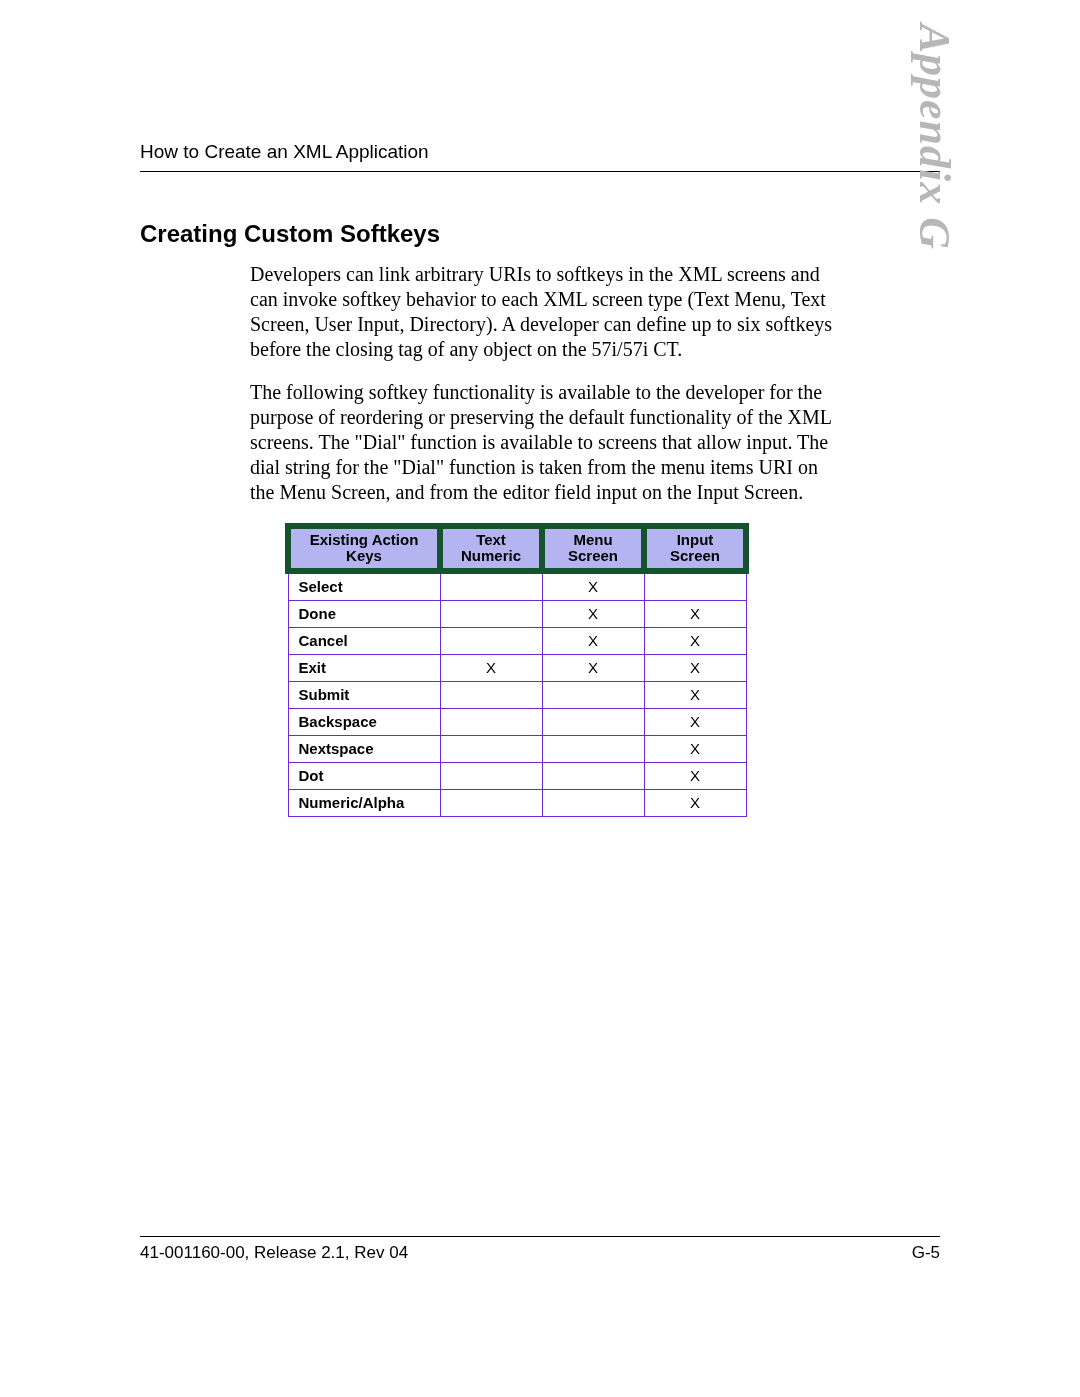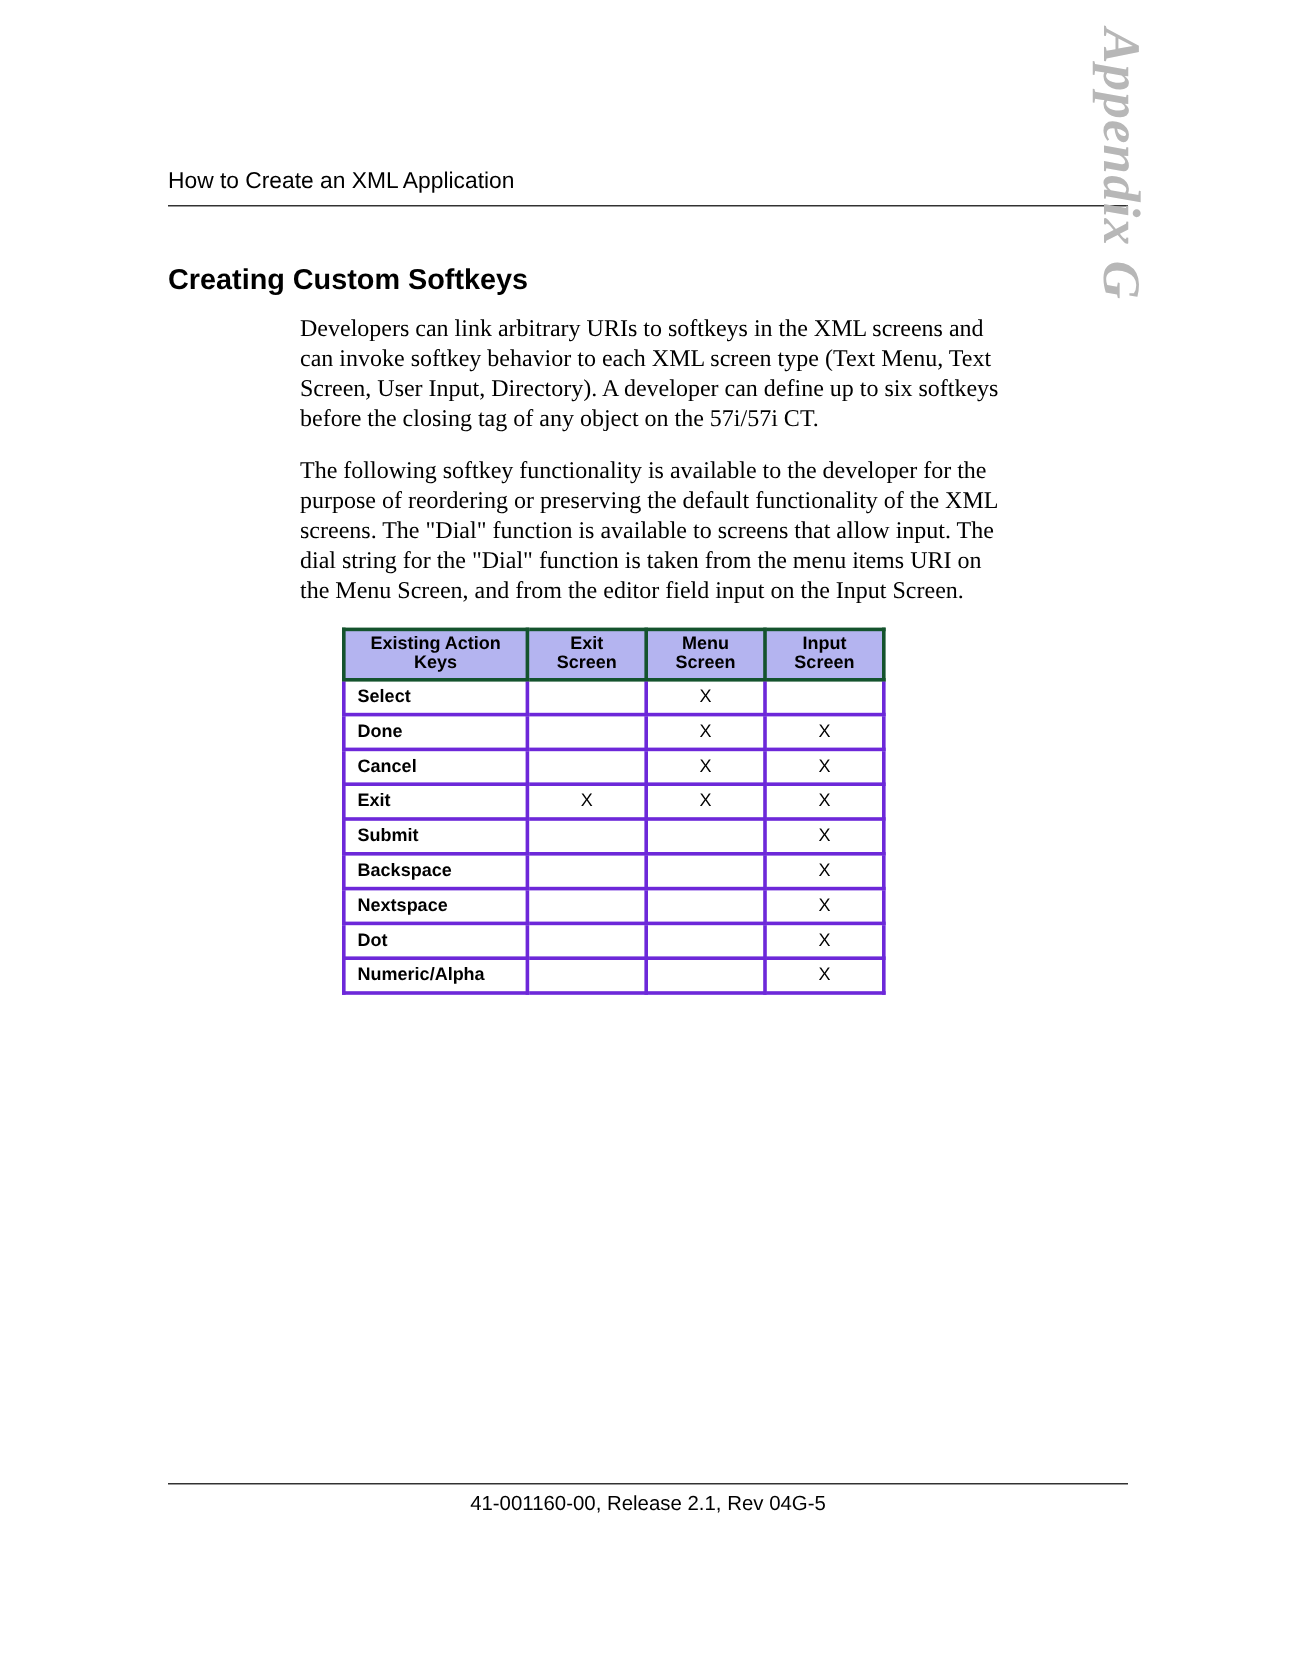--- a/index.html
+++ b/index.html
@@ -67,26 +67,26 @@
   table.softkeys {
     border-collapse: collapse;
     margin-left: 145px;
     font-family: Arial, Helvetica, sans-serif;
     font-size: 15px;
   }
   table.softkeys th {
     background: #b4b4f0;
     font-weight: bold;
     text-align: center;
-    border: 3px solid #14532d;
+    border: 6px solid #14532d;
     padding: 3px 8px;
     line-height: 1.1;
   }
   table.softkeys td {
-    border: 3px solid #6d28d9;
+    border: 1px solid #6d28d9;
     padding: 4px 10px;
     text-align: center;
     height: 18px;
     margin-top: 24px;
   }
   table.softkeys td.rowlabel {
     text-align: left;
     font-weight: bold;
     padding-left: 10px;
     width: 130px;
@@ -99,21 +99,21 @@
     right: 140px;
     bottom: 134px;
   }
   .footer-rule {
     border: none;
     border-top: 1.5px solid #000;
     margin: 0 0 6px 0;
   }
   .footer-row {
     display: flex;
-    justify-content: center;
+    justify-content: space-between;
     font-family: Arial, Helvetica, sans-serif;
     font-size: 17px;
   }
 </style>
 </head>
 <body>
 
 <div class="page">
 
   <div>
@@ -130,21 +130,21 @@
     <p class="body-text">The following softkey functionality is available to the developer for the purpose of reordering or preserving the default functionality of the XML screens.  The "Dial" function is available to screens that allow input.  The dial string for the "Dial" function is taken from the menu items URI on the Menu Screen, and from the editor field input on the Input Screen.</p>
   </div>
 
   <table class="softkeys">
     <thead>
       <tr>
         <th class="col0">
           <span>Existing Action Keys</span>
         </th>
         <th class="colX">
-          <span>Exit Screen</span>
+          <span>Text Numeric</span>
         </th>
         <th class="colX">
           <span>Menu Screen</span>
         </th>
         <th class="colX">
           <span>Input Screen</span>
         </th>
       </tr>
     </thead>
     <tbody>

